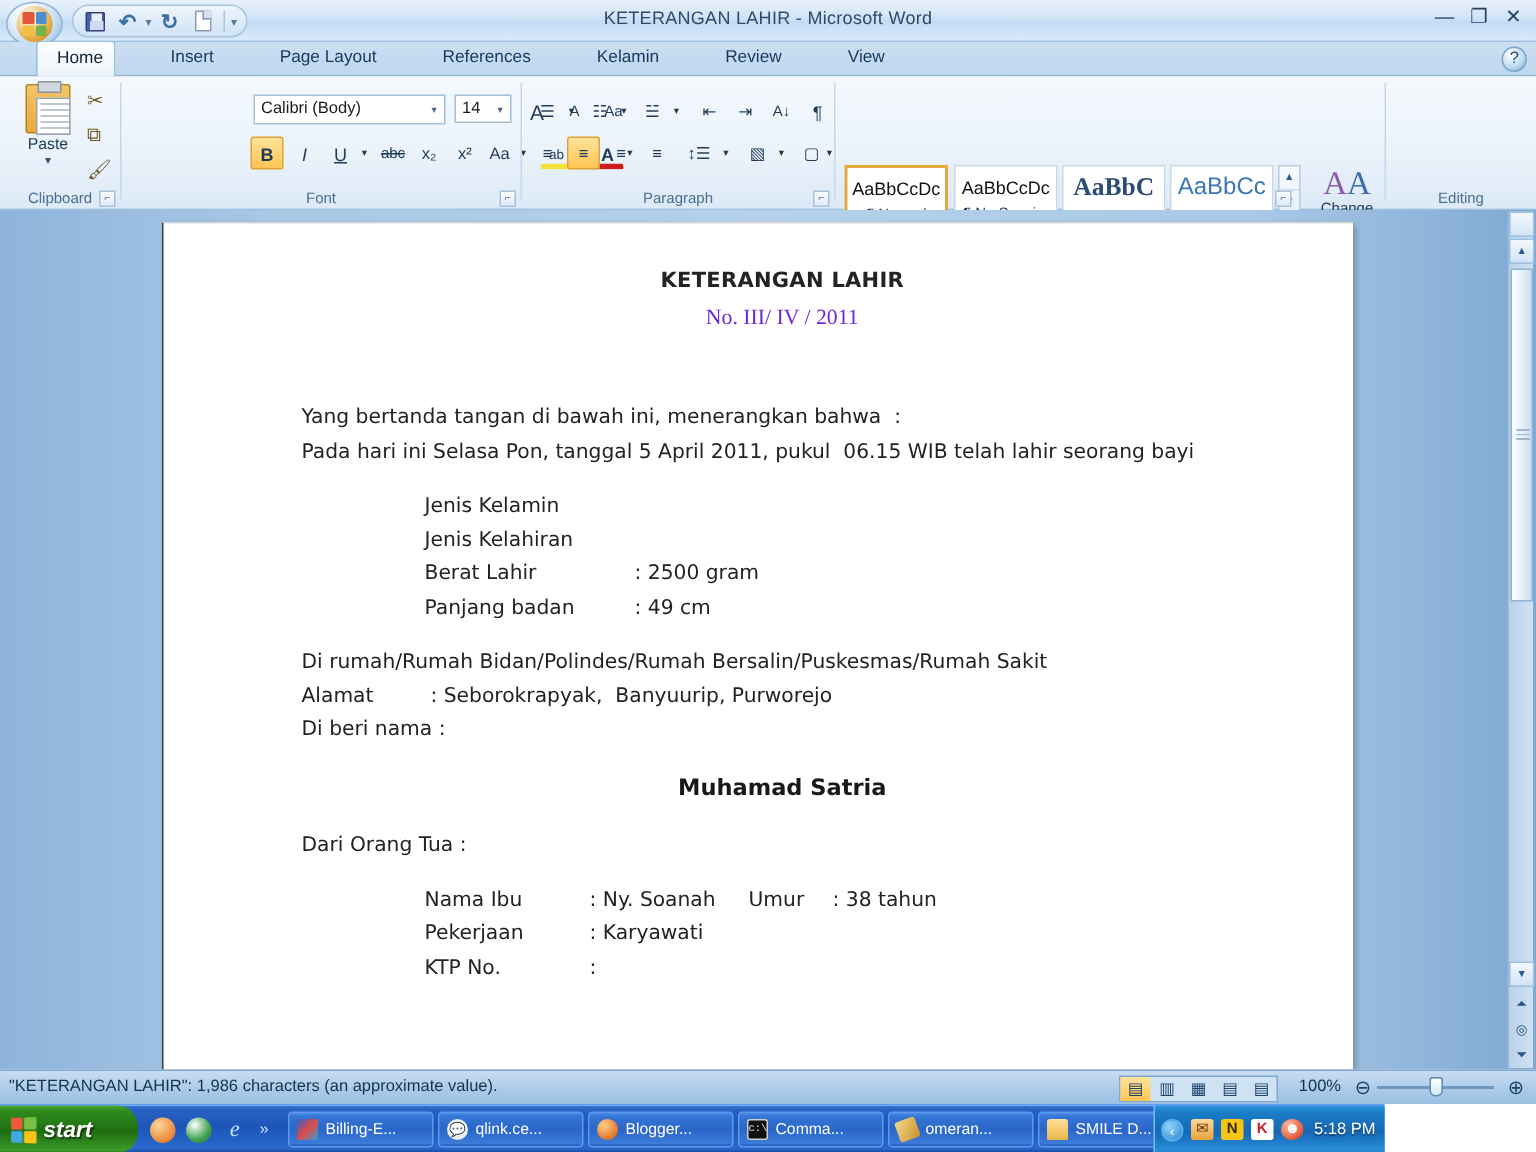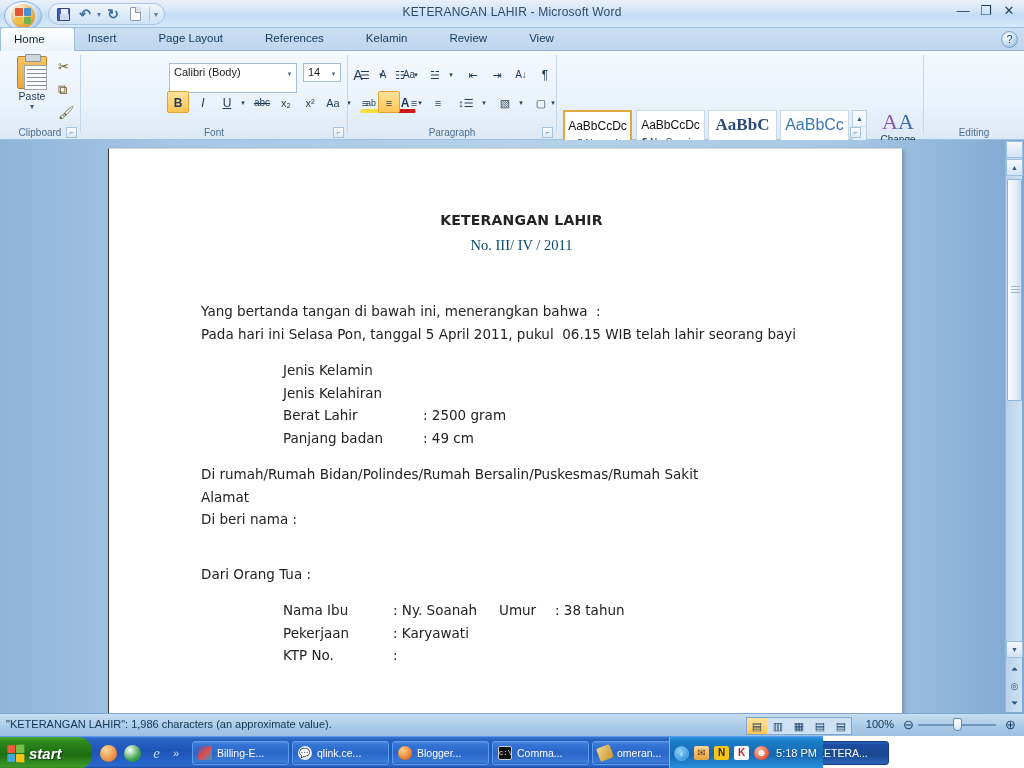--- a/index.html
+++ b/index.html
@@ -72,22 +72,22 @@
   .win-buttons { position: absolute; right: 6px; top: 4px; display: flex; gap: 5px; align-items: center; }
   .win-btn { font-size: 13px; color: #24415e; width: 18px; text-align: center; line-height: 14px; }
 
   
   .ribbon-tabs {
     position: absolute; top: 28px; left: 0; width: 1024px; height: 23px;
     background: linear-gradient(to bottom, #ccdff2, #bed6ee);
     border-bottom: 1px solid #8fb4d6;
   }
   .tab {
-    position: relative; float: left; height: 23px; padding: 4px 29px 0 13px;
-    font-size: 11.5px; color: #16385c; cursor: default;
+    position: relative; float: left; height: 23px; padding: 4px 7px 0 13px;
+    font-size: 11.5px; color: #16385c; cursor: default; margin-left: 24px;
   }
   .tab.active {
     background: linear-gradient(to bottom, #fdfefe, #f2f7fc 70%, #eaf2fa);
     border: 1px solid #9dbfe0; border-bottom: none;
     border-radius: 3px 3px 0 0; margin-top: -1px; padding-top: 5px; height: 24px;
     color: #123;
   }
   .help-btn {
     position: absolute; right: 6px; top: 3px; width: 17px; height: 17px;
     border-radius: 50%; background: radial-gradient(circle at 35% 30%, #fff, #bcd8f0 60%, #6d9fc8);
@@ -129,21 +129,21 @@
     content: ""; position: absolute; left: 6px; top: 8px; width: 21px; height: 23px;
     background: #fff; border: 1px solid #9aa4ae;
     background-image: repeating-linear-gradient(to bottom, #7f8d9b 0, #7f8d9b 1px, transparent 1px, transparent 4px);
     background-size: 100% 4px; background-position: 2px 3px; background-repeat: repeat-y;
   }
   .paste-caret { font-size: 8px; color: #31557c; }
   .clip-mini { position: absolute; left: 58px; width: 18px; height: 18px; font-size: 13px; color: #6b5a2a; }
 
   
   .fontname-box {
-    position: absolute; left: 88px; top: 64px; width: 128px; height: 30px;
+    position: absolute; left: 88px; top: 64px; width: 128px; height: 20px;
     background: #fff; border: 1px solid #a3bdd6; font-size: 11px; color: #1a1a1a;
     padding: 2px 16px 0 4px;
   }
   .fontsize-box {
     position: absolute; left: 222px; top: 64px; width: 38px; height: 19px;
     background: #fff; border: 1px solid #a3bdd6; font-size: 11px; color: #1a1a1a;
     padding: 2px 14px 0 4px;
   }
   .combo-caret {
     position: absolute; right: 2px; top: 5px; width: 9px; height: 9px;
@@ -184,31 +184,31 @@
     position: absolute; top: 140px; left: 0; width: 1024px; height: 573px;
     background: linear-gradient(to right, #8fb4da 0%, #a8c8e6 18%, #b6d2ea 50%, #a8c8e6 82%, #7fa8d2 100%);
   }
   .page {
     position: absolute; left: 108px; top: 8px; width: 794px; height: 565px;
     background: #fff; border-left: 1px solid #3a3a3a; border-top: 1px solid #d8d8d8;
     box-shadow: 2px 2px 4px rgba(0,0,0,.25);
     overflow: hidden;
   }
   .doc {
-    position: relative; padding: 60px 60px 0 92px;
+    position: relative; padding: 27px 60px 0 92px;
     font-family: "DejaVu Sans", "Liberation Sans", sans-serif;
     font-size: 13.5px; color: #232323; line-height: 22.5px;
   }
   .doc-title {
     text-align: center; font-weight: bold; font-size: 14px; letter-spacing: .2px;
     margin-bottom: 2px;
   }
   .doc-subtitle {
     text-align: center; font-family: "Liberation Serif", "DejaVu Serif", serif;
-    font-size: 14.5px; color: #0c4a6e;
+    font-size: 14.5px; color: #6d28d9;
   }
   .doc-gap { height: 44px; }
   .doc-gap-sm { height: 14px; }
   .doc-line { white-space: pre; }
   .doc-ind { padding-left: 82px; }
   .row { display: flex; white-space: pre; }
   .row .k { width: 140px; flex: 0 0 140px; }
   .row .v { flex: 0 0 auto; }
   .row .k2 { width: 106px; flex: 0 0 106px; text-align: left; }
   .doc-name {
@@ -250,21 +250,21 @@
   .vbtn.on { background: linear-gradient(to bottom,#ffe39b,#ffc453); }
   .zoom-pct { position: absolute; right: 130px; top: 4px; }
   .zoom-out { position: absolute; right: 110px; top: 3px; font-size: 13px; line-height: 15px; color: #1b4268; }
   .zoom-track { position: absolute; right: 28px; top: 10px; width: 78px; height: 2px; background: #6f98c0; }
   .zoom-knob { position: absolute; right: 62px; top: 4px; width: 9px; height: 13px;
     background: linear-gradient(to bottom,#fdfefe,#d6e6f6); border: 1px solid #5f8bb5; border-radius: 2px 2px 4px 4px; }
   .zoom-in { position: absolute; right: 8px; top: 3px; font-size: 13px; line-height: 15px; color: #1b4268; }
 
   
   .taskbar {
-    position: absolute; top: 736px; left: 0; width: 823px; height: 32px;
+    position: absolute; top: 736px; left: 0; width: 923px; height: 32px;
     background: linear-gradient(to bottom, #3b79d4 0%, #2a63c4 8%, #1d54b8 45%, #2a69cd 92%, #1c4fa8 100%);
     border-top: 1px solid #5b9af0;
   }
   .start-btn {
     position: absolute; left: 0; top: 0; width: 92px; height: 32px;
     background: linear-gradient(to bottom, #4aa832 0%, #2f8a1c 12%, #1f6e12 55%, #3c9b28 94%, #1b5c0f 100%);
     border-radius: 0 14px 14px 0;
     display: flex; align-items: center; gap: 5px; padding-left: 7px;
     font-style: italic; font-weight: bold; font-size: 15px; color: #fff;
     text-shadow: 1px 1px 1px rgba(0,0,0,.55);
@@ -507,24 +507,26 @@
             <span class="k">Panjang badan</span>
             <span class="v">: 49 cm</span>
           </div>
         </div>
 
         <div class="doc-gap-sm"></div>
 
         <div class="doc-line">Di rumah/Rumah Bidan/Polindes/Rumah Bersalin/Puskesmas/Rumah Sakit</div>
         <div class="row">
           <span style="width:86px;flex:0 0 86px;">Alamat</span>
+          <span>: Seborokrapyak,  Banyuurip, Purworejo</span>
         </div>
         <div class="doc-line">Di beri nama :</div>
 
         <div style="height:16px;"></div>
+        <div class="doc-name">Muhamad Satria</div>
         <div style="height:16px;"></div>
 
         <div class="doc-line">Dari Orang Tua :</div>
 
         <div class="doc-gap-sm"></div>
 
         <div class="doc-ind">
           <div class="row">
             <span class="k" style="width:110px;flex:0 0 110px;">Nama Ibu</span>
             <span class="k2">: Ny. Soanah</span>

